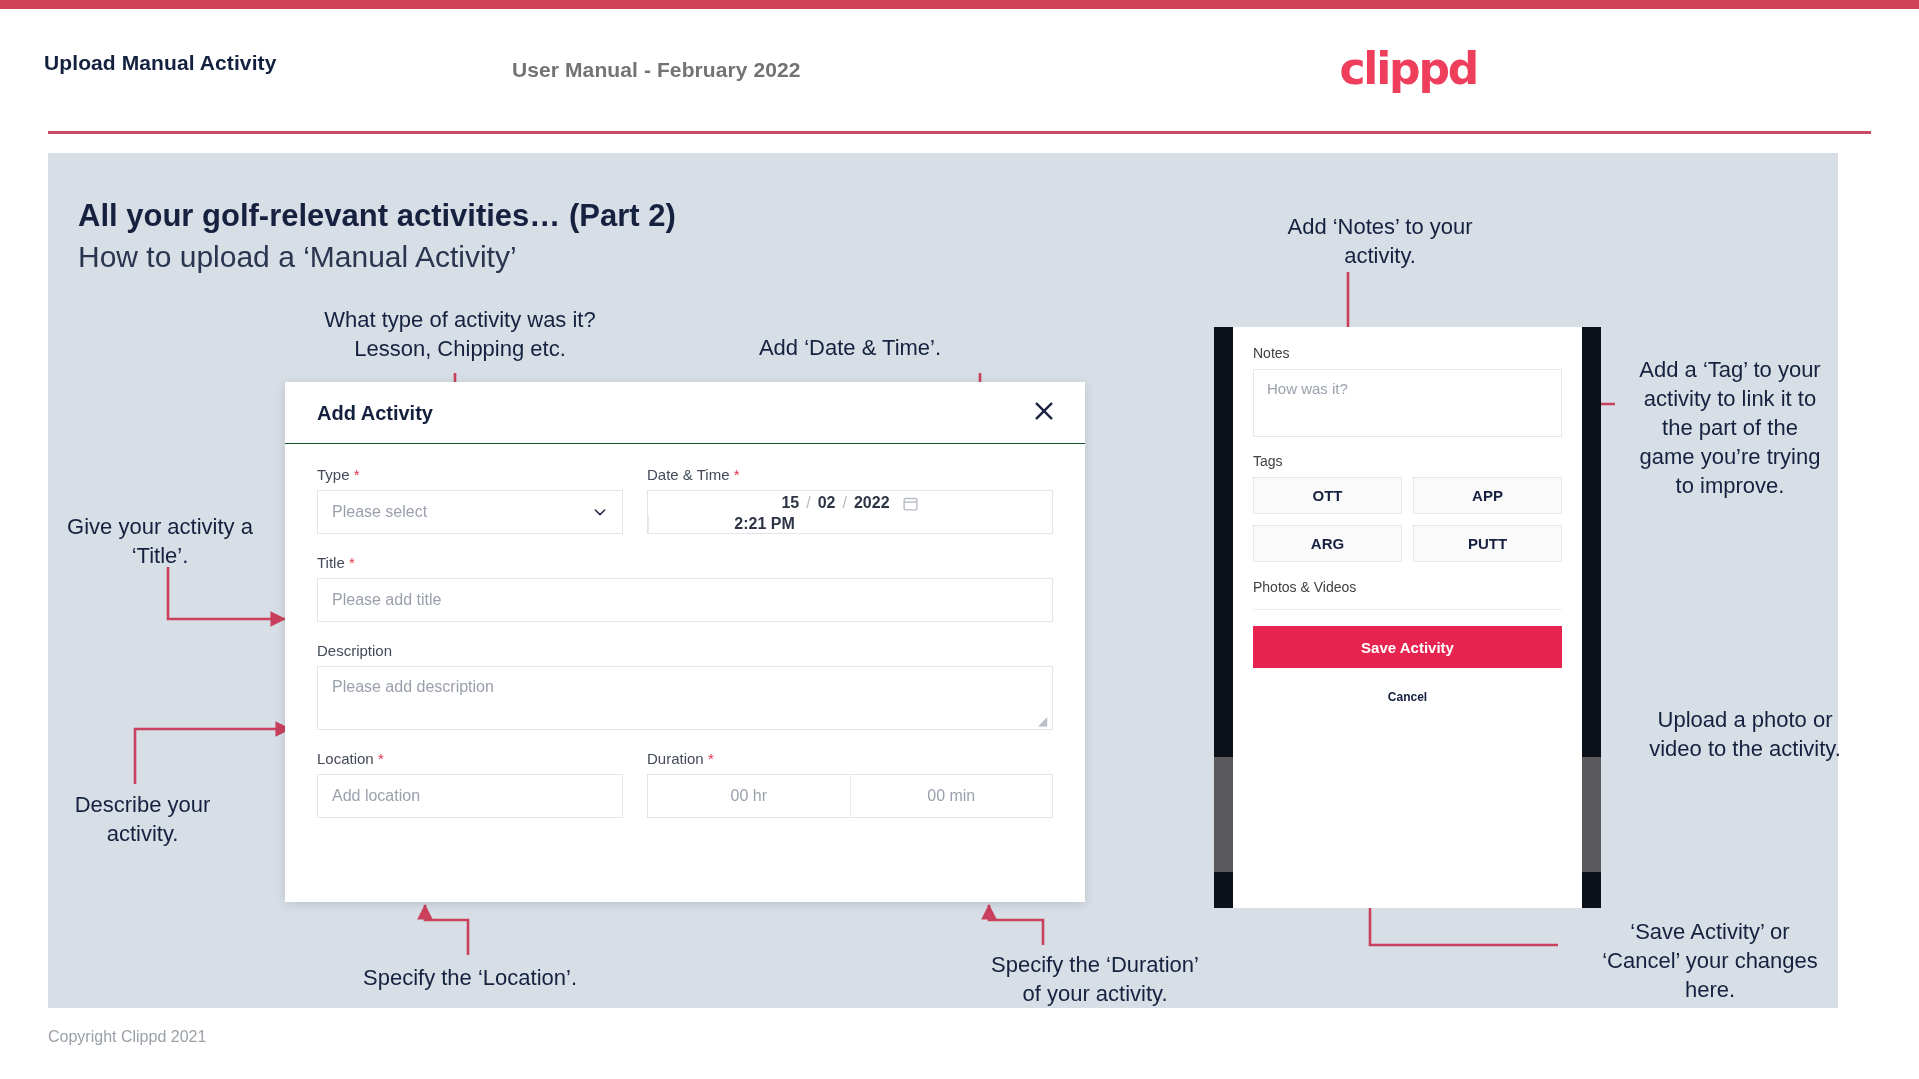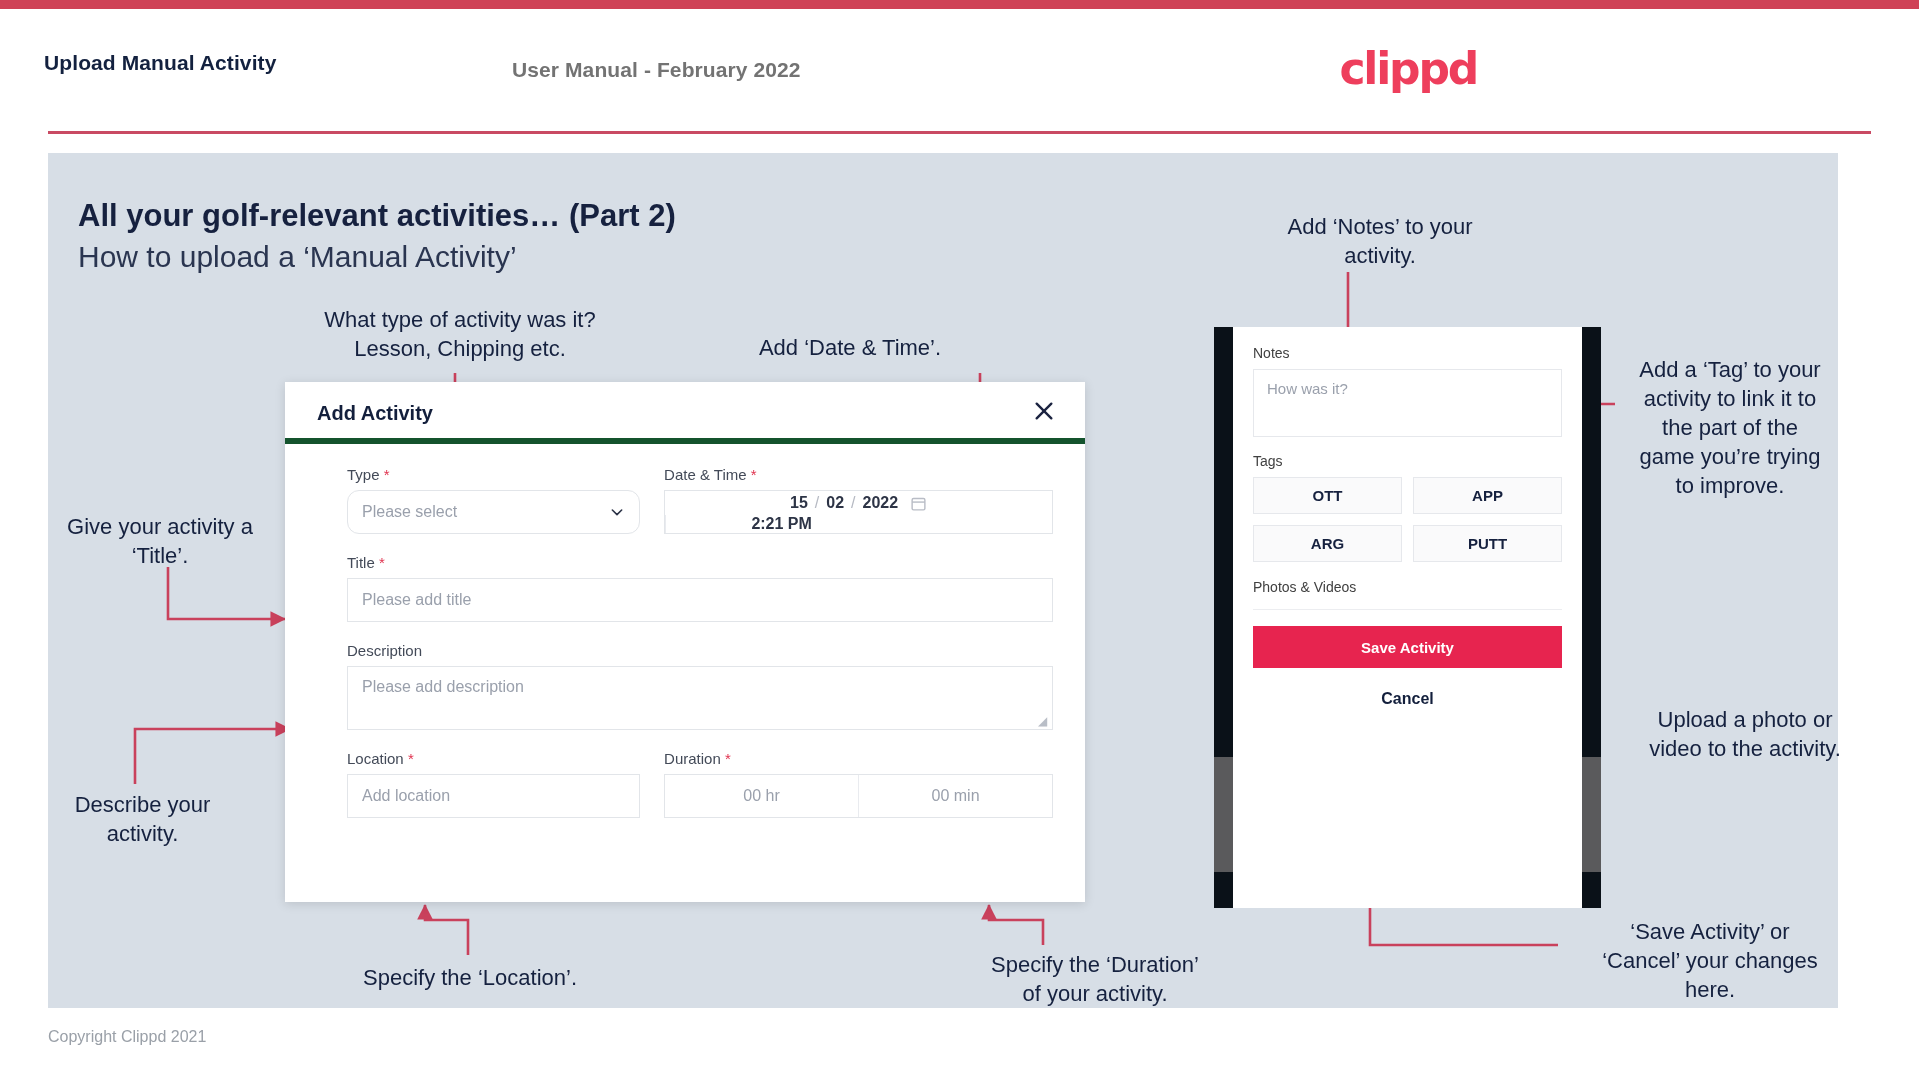--- a/index.html
+++ b/index.html
@@ -72,46 +72,46 @@
 
   
   .dialog{
     position:absolute; left:285px; top:382px;
     width:800px; height:520px;
     background:#ffffff;
     box-shadow:0 2px 10px rgba(0,0,0,.13);
   }
   .dlg-head{
     position:relative; height:62px;
-    border-bottom:6px solid #14532d;
+    border-bottom:1px solid #14532d;
   }
   .dlg-title{
     position:absolute; left:32px; top:20px;
     font-size:20px; font-weight:700; color:#131f3c;
   }
   .dlg-close{
     position:absolute; right:24px; top:12px;
     width:34px; height:34px; display:flex; align-items:center; justify-content:center;
     cursor:pointer;
   }
   .dlg-close svg{ width:22px; height:22px; }
 
-  .dlg-body{ padding:22px 32px 0 24px;margin-left:38px; }
+  .dlg-body{ padding:22px 32px 0 32px; }
   .row{ display:flex; gap:24px; }
   .fld{ margin-bottom:20px; }
   .fld-label{
     font-size:15px; color:#434a58; margin-bottom:7px; font-weight:400;
   }
   .req{ color:#e0334f; font-size:15px; }
   .input{
     height:44px; border:1px solid #e2e5e9; background:#fff;
     display:flex; align-items:center; padding:0 14px;
     font-size:16px; color:#9aa0ac;
   }
-  .input.sel{ justify-content:space-between;border-radius:12px; }
+  .input.sel{ justify-content:space-between; }
   .chev{ width:16px; height:16px; }
   .ta{
     height:64px; border:1px solid #e2e5e9; background:#fff;
     padding:11px 14px; font-size:16px; color:#9aa0ac; position:relative;
   }
   .ta-grip{
     position:absolute; right:3px; bottom:2px; width:11px; height:11px;
     color:#b9bec7; font-size:12px; line-height:11px;
   }
   .dt-wrap{ display:flex; border:1px solid #e2e5e9; height:44px; background:#fff;flex-direction:column; }
@@ -176,21 +176,21 @@
     font-size:11.5px; color:#a6abb4; text-align:center; line-height:15px;
   }
   .ph-sep{ height:1px; background:#ecedf0; margin:14px 0 0 0; }
   .btn-save{
     margin-top:16px; height:42px; background:#e7244f;
     display:flex; align-items:center; justify-content:center;
     color:#fff; font-size:15px; font-weight:700; cursor:pointer;
   }
   .btn-cancel{
     margin-top:22px; text-align:center;
-    font-size:16px; font-weight:700; color:#131f3c; cursor:pointer;
+    font-size:12px; font-weight:700; color:#131f3c; cursor:pointer;
   }
 
   
   .footer{
     position:absolute; left:48px; top:1028px;
     font-size:16px; color:#9aa0a8;
   }
 </style>
 </head>
 <body>

